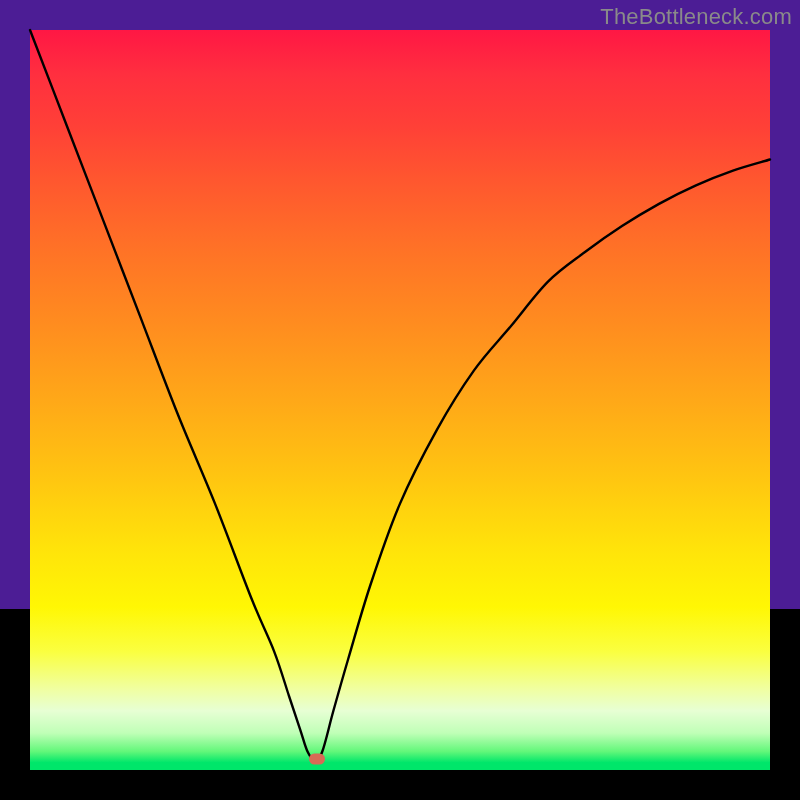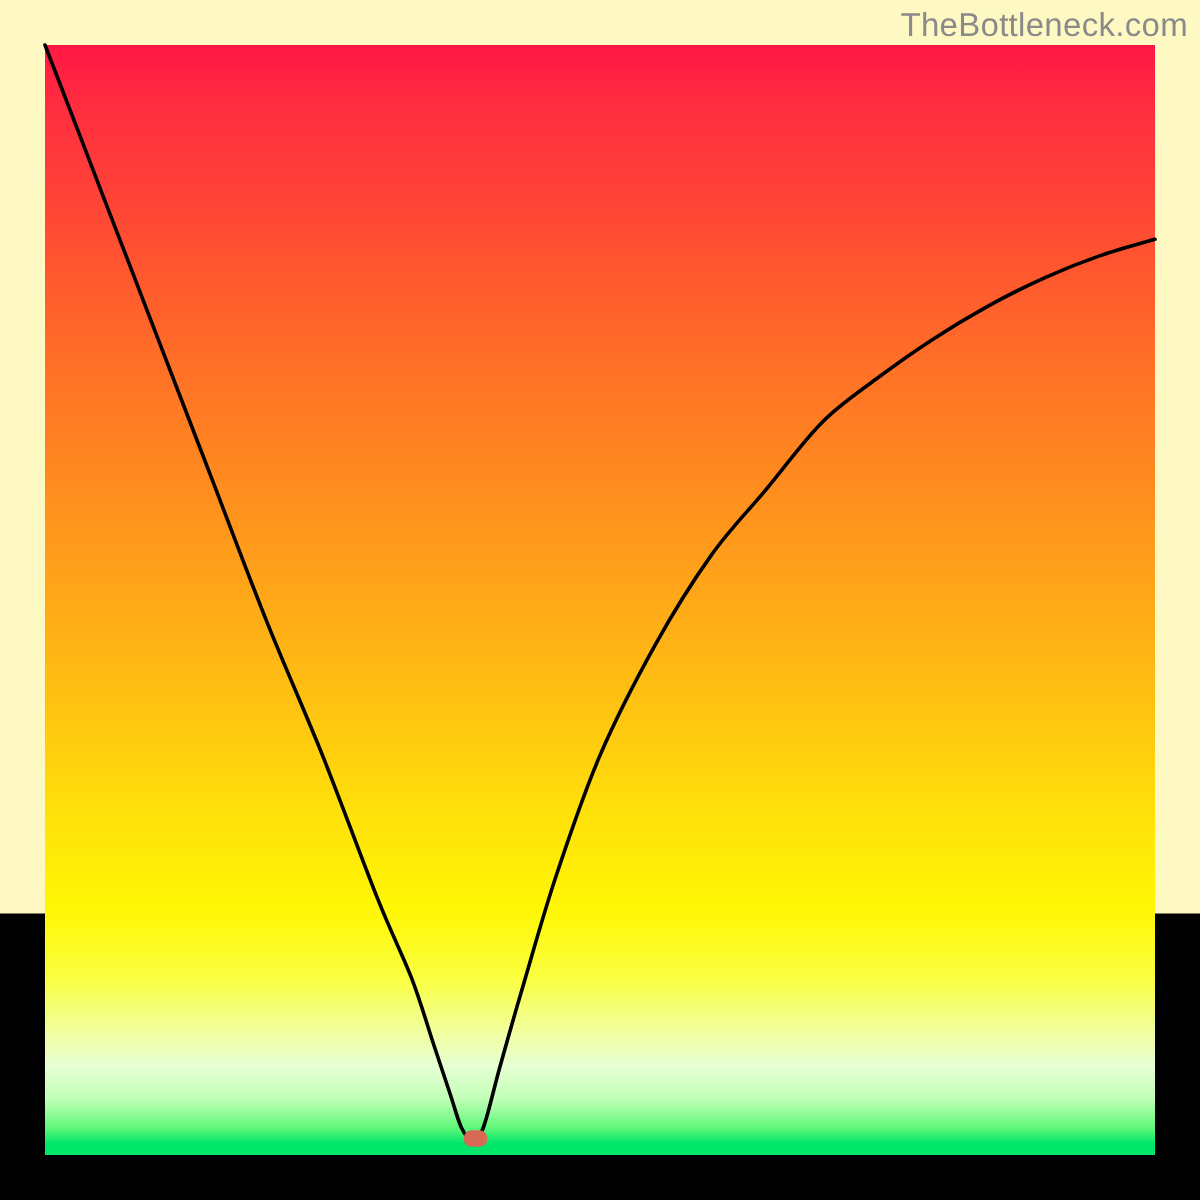--- a/index.html
+++ b/index.html
@@ -8,21 +8,21 @@
     width: 800px;
     height: 800px;
     background: #000000;
     overflow: hidden;
     font-family: Arial, Helvetica, sans-serif;
   }
   .frame {
     position: relative;
     width: 800px;
     height: 609px;
-    background: #fef9c3;
+    background: #4c1d95;
   }
   .plot {
     position: absolute;
     left: 30px;
     top: 30px;
     width: 740px;
     height: 740px;
     background: linear-gradient(
       to bottom,
       #ff1744 0%,

